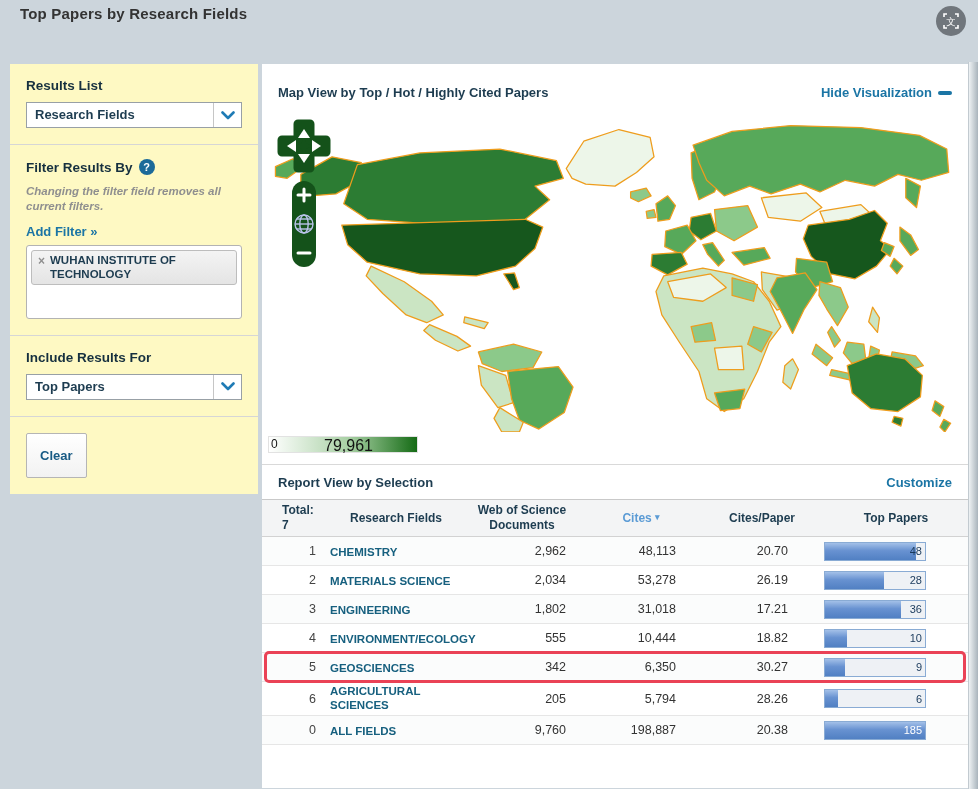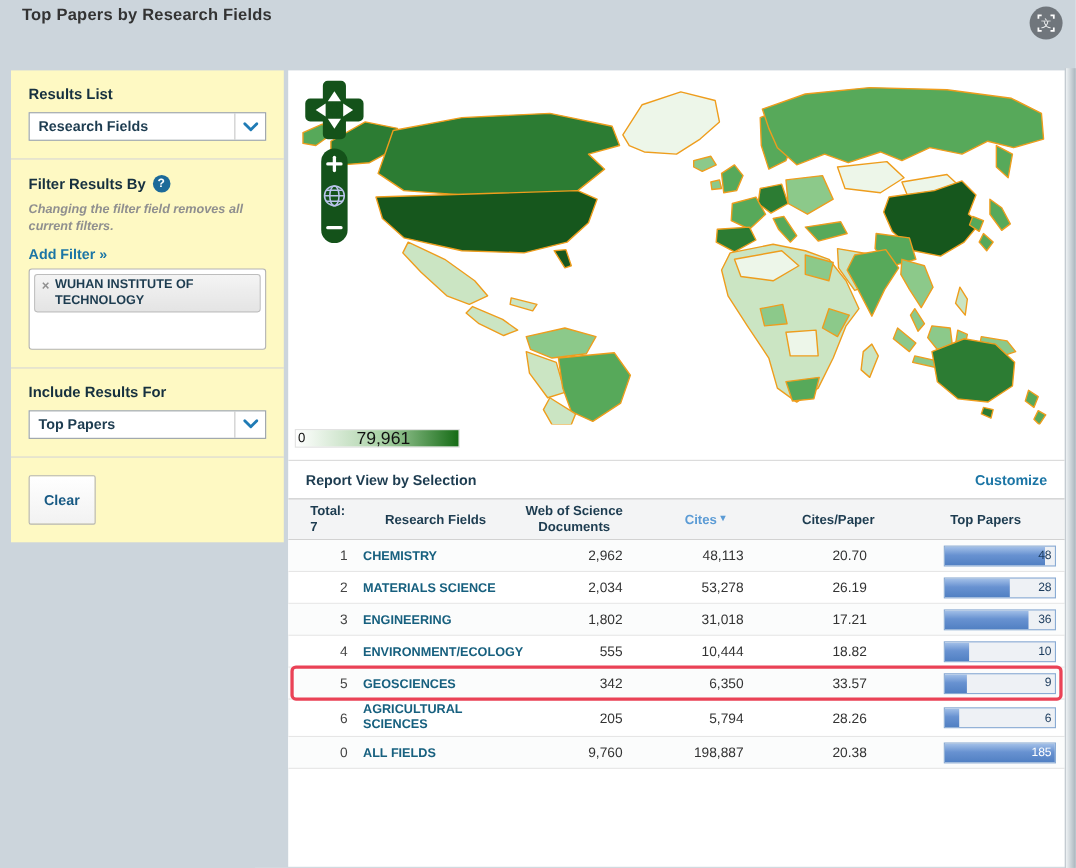--- a/index.html
+++ b/index.html
@@ -64,21 +64,21 @@
   .tbl { width:100%; }
   .thead { display:flex; align-items:center; background:#f3f4f5; border-top:1px solid #c9c9c9; border-bottom:1px solid #d2d2d2;
            min-height:37px; font-size:12px; font-weight:bold; color:#1d3c50; padding:3px 0; }
   .row { display:flex; align-items:center; border-bottom:1px solid #e6e6e6; min-height:29px; position:relative; padding:2px 0; }
   .row:nth-child(even) { background:#fbfcfc; }
   .c-rank { width:54px; text-align:right; flex:none; }
   .c-field { width:132px; margin-left:14px; flex:none; }
   .c-docs { width:120px; flex:none; }
   .c-cites { width:118px; flex:none; }
   .c-cpp { width:124px; flex:none; }
-  .c-top { flex:1; display:flex; justify-content:flex-end; }
+  .c-top { flex:1; display:flex; }
   .thead .c-rank { text-align:left; padding-left:20px; line-height:1.25; }
   .thead .c-field, .thead .c-docs, .thead .c-cites, .thead .c-cpp { text-align:center; line-height:1.25; }
   .thead .c-top { justify-content:center; }
   .th-cites { color:#5b9bd5; cursor:pointer; }
   .sort-arrow { font-size:9px; color:#5b9bd5; vertical-align:2px; }
   .row .c-rank { font-size:12.5px; color:#444; }
   .field-link { font-size:11.5px; font-weight:bold; color:#17607f; text-decoration:none; line-height:1.25;
                 display:inline-block; cursor:pointer; }
   .row .c-docs, .row .c-cites, .row .c-cpp { font-size:12.5px; color:#333; text-align:right; }
   .row .c-docs { padding-right:16px; }
@@ -155,20 +155,27 @@
       </div>
     </section>
 
     <div class="sb-buttons">
       <button class="btn">Clear</button>
     </div>
   </aside>
 
   <main class="panel">
 
+    <div class="map-header">
+      <div class="map-title">Map View by Top / Hot / Highly Cited Papers</div>
+      <a class="hide-link">
+        <span>Hide Visualization</span>
+        <span class="minus-icon"></span>
+      </a>
+    </div>
 
     <div class="map-area">
       <svg class="world" viewBox="0 0 700 330" preserveAspectRatio="xMidYMid meet">
 
         <path class="g3" d="M2,58 L20,50 L28,60 L14,70 L2,68 Z"></path>
 
         <path class="g4" d="M28,66 L60,48 L90,54 L86,74 L64,86 L38,88 L28,78 Z"></path>
 
         <path class="g4" d="M72,96 L86,56 L150,44 L232,40 L290,52 L297,70 L268,78 L283,92 L258,112 L214,118 L150,116 L96,112 Z"></path>
 
@@ -364,21 +371,21 @@
               <span class="num">10</span>
             </span>
           </span>
       </div>
 
       <div class="row highlight">
         <span class="c-rank">5</span>
         <span class="c-field"><a class="field-link">GEOSCIENCES</a></span>
         <span class="c-docs">342</span>
         <span class="c-cites">6,350</span>
-        <span class="c-cpp">33.57</span>
+        <span class="c-cpp">30.27</span>
         <span class="c-top">
             <span class="bar">
               <span class="fill" style="width: 20%;"></span>
               <span class="num">9</span>
             </span>
           </span>
       </div>
 
       <div class="row">
         <span class="c-rank">6</span>

